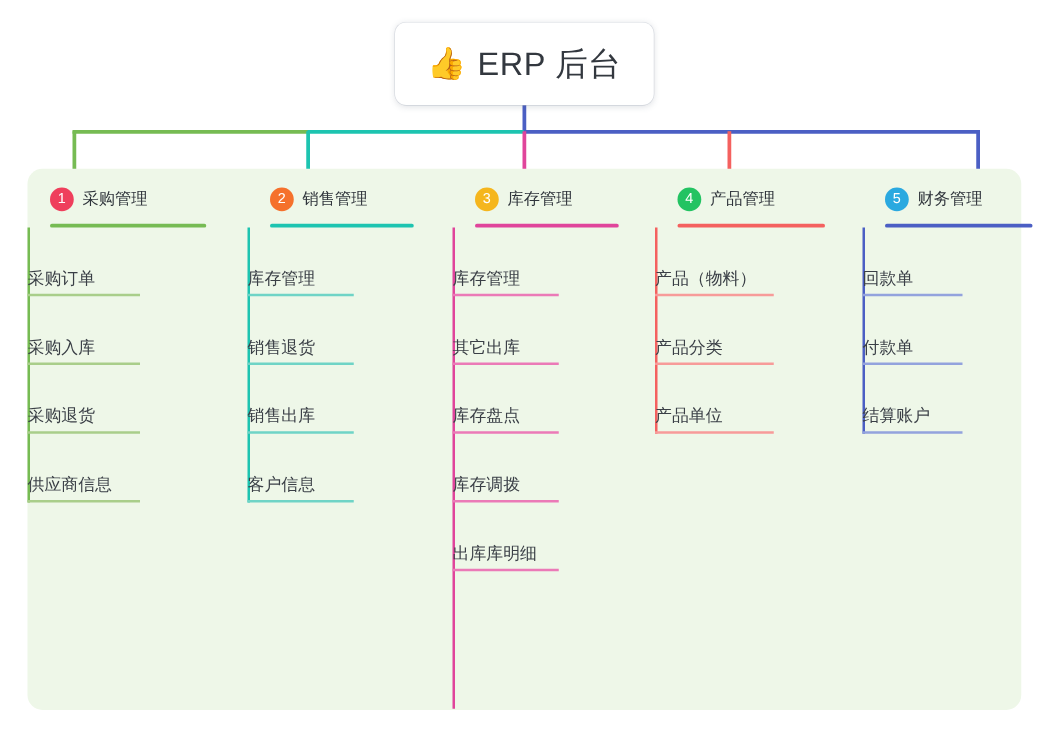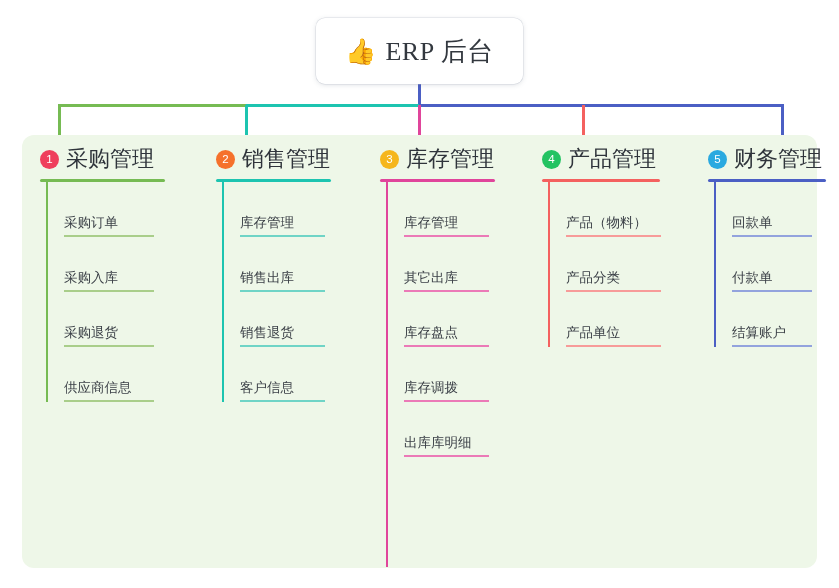--- a/index.html
+++ b/index.html
@@ -32,21 +32,20 @@
   #root-emoji {
     font-size: 25px;
     line-height: 1;
     display: inline-block;
   }
   #root-label {
     font-size: 26px;
     color: #33383f;
     letter-spacing: 0.5px;
     white-space: nowrap;
-    font-family: Liberation Serif, serif;
   }
 
   
   #panel {
     position: absolute;
     left: 22px; top: 135px;
     width: 795px; height: 433px;
     background: #eef7e8;
     border-radius: 12px;
   }
@@ -75,35 +74,33 @@
     width: 19px; height: 19px;
     border-radius: 50%;
     color: #ffffff;
     font-size: 11.5px;
     line-height: 19px;
     text-align: center;
     font-weight: 500;
     flex: 0 0 auto;
   }
   .col-title {
-    font-size: 22px;
+    font-size: 13px;
     color: #2f343b;
     white-space: nowrap;
   }
   .col-underline {
     height: 3px;
     border-radius: 1.5px;
     margin-top: 7px;
   }
 
   
   .leaves {
     position: relative;
-    margin-left: 24px;
-    padding-left: 18px;
   }
   .spine {
     position: absolute;
     left: 0; top: 0;
     width: 2px;
   }
   .leaf {
     position: relative;
     height: 55px;
     display: flex;
@@ -181,25 +178,25 @@
           <span class="col-title">销售管理</span>
         </div>
         <div class="col-underline" style="background: rgb(29, 196, 176); width: 115px; margin-left: 18px;"></div>
         <div class="leaves">
           <div class="spine" style="background: rgb(29, 196, 176); height: 220px;"></div>
           <div class="leaf">
             <span class="leaf-text">库存管理</span>
             <div class="leaf-rule" style="background: rgb(111, 212, 198); width: 85px;"></div>
           </div>
           <div class="leaf">
+            <span class="leaf-text">销售退货</span>
+            <div class="leaf-rule" style="background: rgb(111, 212, 198); width: 85px;"></div>
+          </div>
+          <div class="leaf">
             <span class="leaf-text">销售出库</span>
-            <div class="leaf-rule" style="background: rgb(111, 212, 198); width: 85px;"></div>
-          </div>
-          <div class="leaf">
-            <span class="leaf-text">销售退货</span>
             <div class="leaf-rule" style="background: rgb(111, 212, 198); width: 85px;"></div>
           </div>
           <div class="leaf">
             <span class="leaf-text">客户信息</span>
             <div class="leaf-rule" style="background: rgb(111, 212, 198); width: 85px;"></div>
           </div>
         </div>
       </div>
       <div class="column" style="left: 362px;">
         <div class="col-header">

